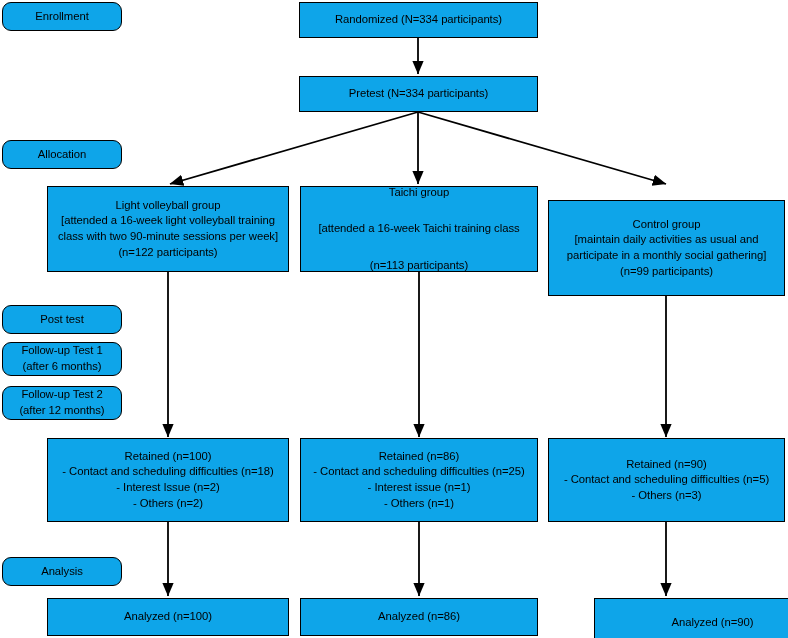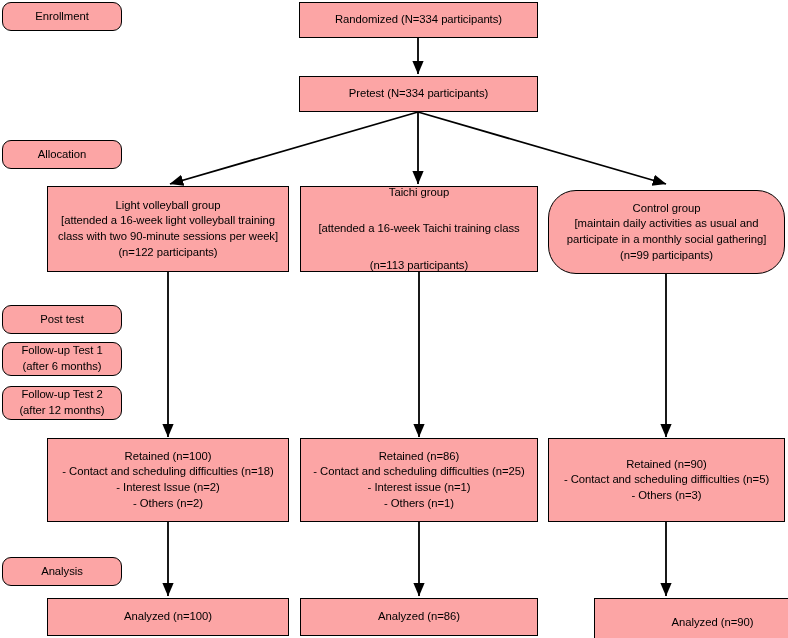--- a/index.html
+++ b/index.html
@@ -24,21 +24,21 @@
     left: 0;
     top: 0;
     width: 788px;
     height: 638px;
     pointer-events: none;
   }
   .node {
     position: absolute;
     box-sizing: border-box;
     border: 1.6px solid #000000;
-    background: #fca5a5;
+    background: #0ea5e9;
     display: flex;
     flex-direction: column;
     align-items: center;
     justify-content: center;
     text-align: center;
     font-size: 11.3px;
     line-height: 15.6px;
     letter-spacing: -0.05px;
     z-index: 2;
   }
@@ -122,21 +122,21 @@
     <span class="line">class with two 90-minute sessions per week]</span>
     <span class="line">(n=122 participants)</span>
   </div>
 
   <div class="node flow-box" style="left:300px; top:186px; width:238px; height:86px;gap:21px;">
     <span class="line">Taichi group</span>
     <span class="line">[attended a 16-week Taichi training class</span>
     <span class="line">(n=113 participants)</span>
   </div>
 
-  <div class="node flow-box" style="left:548px; top:190px; width:237px; height:84px;border-radius:28px;">
+  <div class="node flow-box" style="left:548px; top:200px; width:237px; height:96px;">
     <span class="line">Control group</span>
     <span class="line">[maintain daily activities as usual and</span>
     <span class="line">participate in a monthly social gathering]</span>
     <span class="line">(n=99 participants)</span>
   </div>
 
   <div class="node flow-box" style="left:47px; top:438px; width:242px; height:84px;">
     <span class="line">Retained (n=100)</span>
     <span class="line">- Contact and scheduling difficulties (n=18)</span>
     <span class="line">- Interest Issue (n=2)</span>

